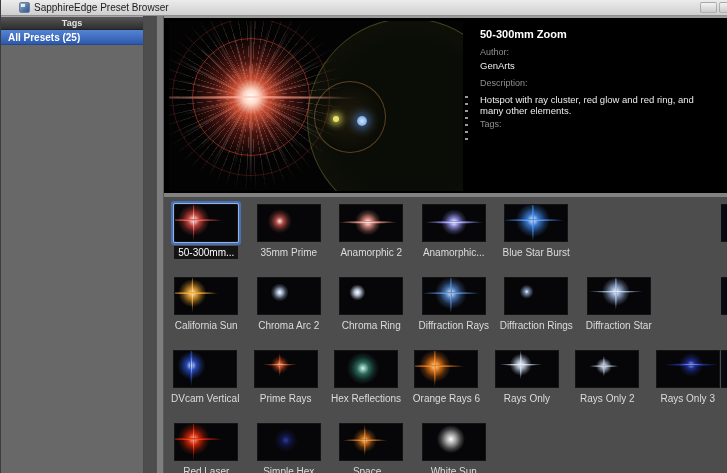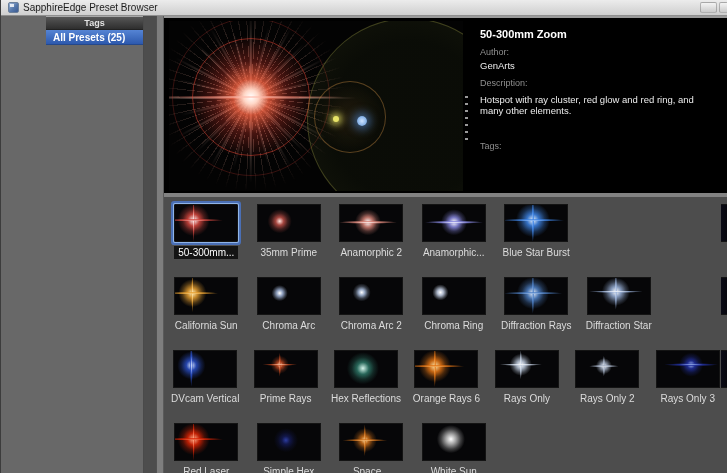--- a/index.html
+++ b/index.html
@@ -3,36 +3,36 @@
 <meta charset="utf-8">
 <style>
   * { box-sizing: border-box; margin: 0; padding: 0; }
   html,body { width:727px; height:473px; overflow:hidden; }
   body { font-family:"Liberation Sans", sans-serif; background:#4d4d4d; position:relative;
          border-left:1px solid #3c3c3c; }
 
   
   .titlebar { position:absolute; left:0; top:0; width:727px; height:16px;
     background:linear-gradient(#ececec,#cfcfcf); display:flex; align-items:center;
-    padding-left:7px; border-bottom:1px solid #8f8f8f; }
+    padding-left:18px; border-bottom:1px solid #8f8f8f; }
   .app-icon { width:11px; height:11px; margin-right:4px; border-radius:2px;
     background:linear-gradient(135deg,#9db6d8 0%,#5577aa 55%,#3a5a92 100%);
     border:1px solid #6b7f9a; position:relative; }
   .app-icon::after { content:""; position:absolute; left:1px; top:1px; width:4px; height:3px;
     background:rgba(255,255,255,.8); }
   .title-text { font-size:10px; color:#1b1b1b; }
   .win-btns { position:absolute; right:0; top:2px; display:flex; }
   .win-btn { width:17px; height:11px; margin-right:2px; border-radius:2px;
     background:linear-gradient(rgba(255,255,255,.55),rgba(190,190,190,.45));
     border:1px solid rgba(130,130,130,.55); }
   .win-btn.clipped { width:9px; margin-right:0; border-right:none; }
 
   
   .sidebar { position:absolute; left:0; top:16px; width:143px; height:457px;
-    background:#686868; border-right:1px solid #4a4a4a;padding-left:45px; }
+    background:#686868; border-right:1px solid #4a4a4a; }
   .tags-header { height:14px; line-height:13px; text-align:center; font-size:9px; font-weight:bold;
     color:#e3e3e3; background:linear-gradient(#565656,#2e2e2e);
     border-top:1px solid #a8a8a8; border-bottom:1px solid #222; }
   .sidebar-item { height:15px; line-height:15px; padding-left:7px; font-size:10px; font-weight:bold;
     color:#fff; background:linear-gradient(#5584d4,#2d59ad); border-bottom:1px solid #24488c;
     white-space:nowrap; overflow:hidden; }
 
   
   .splitter { position:absolute; left:155px; top:16px; width:8px; height:457px;
     background:#7e7e7e; border-left:1px solid #515151; border-right:1px solid #5a5a5a; }
@@ -66,21 +66,21 @@
     background:radial-gradient(circle,#cfe4ff,#5a93d8); box-shadow:0 0 9px 4px rgba(80,140,220,.55); }
 
   .v-dots { position:absolute; left:301px; top:78px; width:3px; height:44px;
     background:repeating-linear-gradient(180deg,#9a9a9a 0 2px, rgba(0,0,0,0) 2px 7px); cursor:col-resize; }
 
   .details { position:absolute; left:316px; top:10px; width:230px; color:#e6e6e6; }
   .details .d-title { font-size:11px; font-weight:bold; color:#fff; }
   .details .d-label { font-size:9px; color:#8f8f8f; margin-top:7px; }
   .details .d-value { font-size:9.5px; color:#ececec; margin-top:3px; line-height:11px; }
   .details .d-desc  { margin-top:6px; }
-  .details .d-tags  { margin-top:25px; }
+  .details .d-tags  { margin-top:3px; }
 
   
   .grid { position:absolute; left:163px; top:197px; width:564px; height:276px;
     background:#4d4d4d; overflow:hidden; padding-top:6px; }
   .grid-row { display:flex; height:73px; padding-left:1px; }
   .cell { width:82.5px; display:flex; flex-direction:column; align-items:center; padding-top:1px; cursor:pointer; }
   .thumb { width:64px; height:38px; background-color:#060608; border:1px solid #141414; }
   .cell.selected .thumb { box-shadow:0 0 0 1px #8fb4e8, 0 0 0 3px #4a6fb5; border-radius:1px; }
   .lbl { margin-top:5px; font-size:10px; color:#dcdcdc; white-space:nowrap; }
   .cell.selected .lbl span { background:#141414; color:#fff; padding:1px 4px; }
@@ -166,36 +166,36 @@
         <div class="lbl"><span>Blue Star Burst</span></div>
       </div>
     </div>
     <div class="partial-thumb" style="top: 7px;"></div>
     <div class="grid-row">
       <div class="cell">
         <div class="thumb" style="background-image: radial-gradient(33.6px 1.5px at 28% 42%, rgb(255, 238, 187), rgba(232, 160, 48, 0.8) 40%, rgba(0, 0, 0, 0) 80%), radial-gradient(1.5px 23.8px at 28% 42%, rgb(255, 238, 187), rgba(232, 160, 48, 0.8) 40%, rgba(0, 0, 0, 0) 80%), radial-gradient(14px at 28% 42%, rgb(255, 238, 187) 0px, rgba(232, 160, 48, 0.85) 5px, rgba(232, 160, 48, 0.3) 10px, rgba(0, 0, 0, 0) 14px);"></div>
         <div class="lbl"><span>California Sun</span></div>
       </div>
       <div class="cell">
-        <div class="thumb" style="background-image: radial-gradient(8px at 35% 42%, rgb(255, 255, 255) 0px, rgba(168, 188, 224, 0.85) 3px, rgba(168, 188, 224, 0.3) 6px, rgba(0, 0, 0, 0) 8px);"></div>
-        <div class="lbl"><span>Chroma Arc</span></div>
-      </div>
-      <div class="cell">
         <div class="thumb" style="background-image: radial-gradient(9px at 35% 40%, rgb(255, 255, 255) 0px, rgba(176, 196, 228, 0.85) 3px, rgba(176, 196, 228, 0.3) 6px, rgba(0, 0, 0, 0) 9px);"></div>
         <div class="lbl"><span>Chroma Arc 2</span></div>
       </div>
       <div class="cell">
         <div class="thumb" style="background-image: radial-gradient(8px at 28% 40%, rgb(255, 255, 255) 0px, rgba(204, 216, 238, 0.85) 3px, rgba(204, 216, 238, 0.3) 6px, rgba(0, 0, 0, 0) 8px);"></div>
         <div class="lbl"><span>Chroma Ring</span></div>
       </div>
       <div class="cell">
         <div class="thumb" style="background-image: radial-gradient(38.4px 1.5px at 45% 42%, rgb(232, 242, 255), rgba(79, 130, 200, 0.8) 40%, rgba(0, 0, 0, 0) 80%), radial-gradient(1.5px 27.2px at 45% 42%, rgb(232, 242, 255), rgba(79, 130, 200, 0.8) 40%, rgba(0, 0, 0, 0) 80%), radial-gradient(16px at 45% 42%, rgb(232, 242, 255) 0px, rgba(79, 130, 200, 0.85) 6px, rgba(79, 130, 200, 0.3) 11px, rgba(0, 0, 0, 0) 16px);"></div>
         <div class="lbl"><span>Diffraction Rays</span></div>
       </div>
       <div class="cell">
+        <div class="thumb" style="background-image: radial-gradient(7px at 35% 38%, rgb(255, 255, 255) 0px, rgba(140, 164, 204, 0.85) 2px, rgba(140, 164, 204, 0.3) 5px, rgba(0, 0, 0, 0) 7px);"></div>
+        <div class="lbl"><span>Diffraction Rings</span></div>
+      </div>
+      <div class="cell">
         <div class="thumb" style="background-image: radial-gradient(33.6px 1.5px at 45% 38%, rgb(255, 255, 255), rgba(156, 180, 220, 0.8) 40%, rgba(0, 0, 0, 0) 80%), radial-gradient(1.5px 23.8px at 45% 38%, rgb(255, 255, 255), rgba(156, 180, 220, 0.8) 40%, rgba(0, 0, 0, 0) 80%), radial-gradient(14px at 45% 38%, rgb(255, 255, 255) 0px, rgba(156, 180, 220, 0.85) 5px, rgba(156, 180, 220, 0.3) 10px, rgba(0, 0, 0, 0) 14px);"></div>
         <div class="lbl"><span>Diffraction Star</span></div>
       </div>
     </div>
     <div class="partial-thumb" style="top: 80px;"></div>
     <div class="grid-row">
       <div class="cell">
         <div class="thumb" style="background-image: radial-gradient(2px 26.6px at 28% 40%, rgb(220, 232, 255), rgba(43, 80, 200, 0.9) 35%, rgba(0, 0, 0, 0) 80%), radial-gradient(14px at 28% 40%, rgb(220, 232, 255) 0px, rgba(43, 80, 200, 0.85) 5px, rgba(43, 80, 200, 0.3) 10px, rgba(0, 0, 0, 0) 14px);"></div>
         <div class="lbl"><span>DVcam Vertical</span></div>
       </div>

